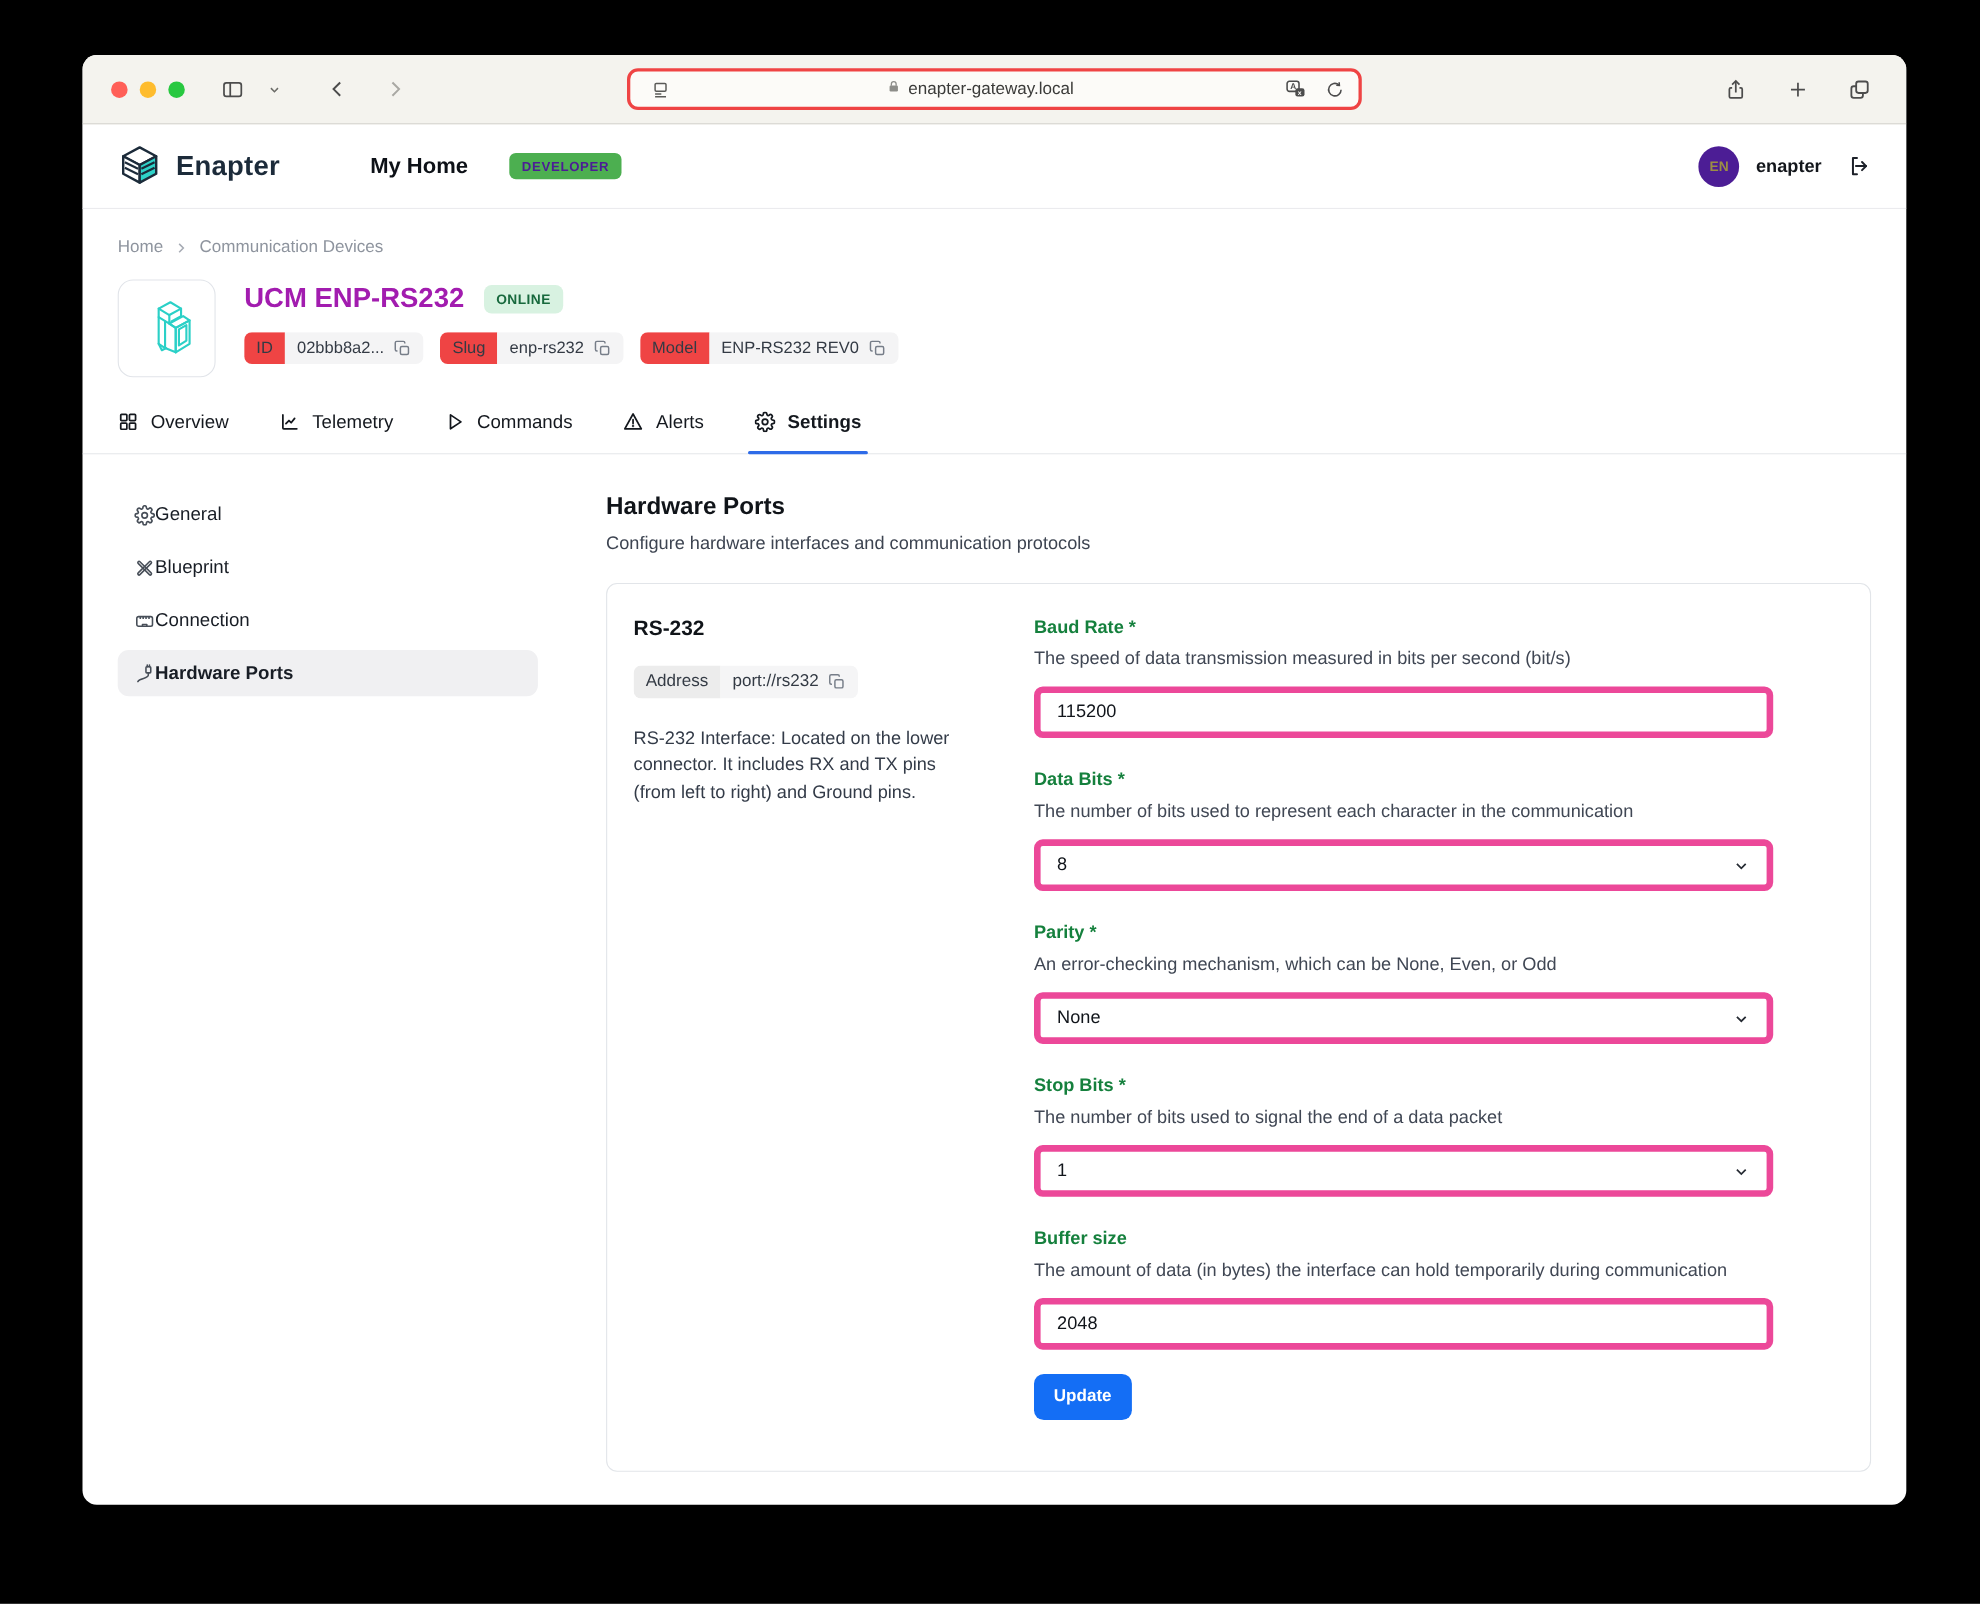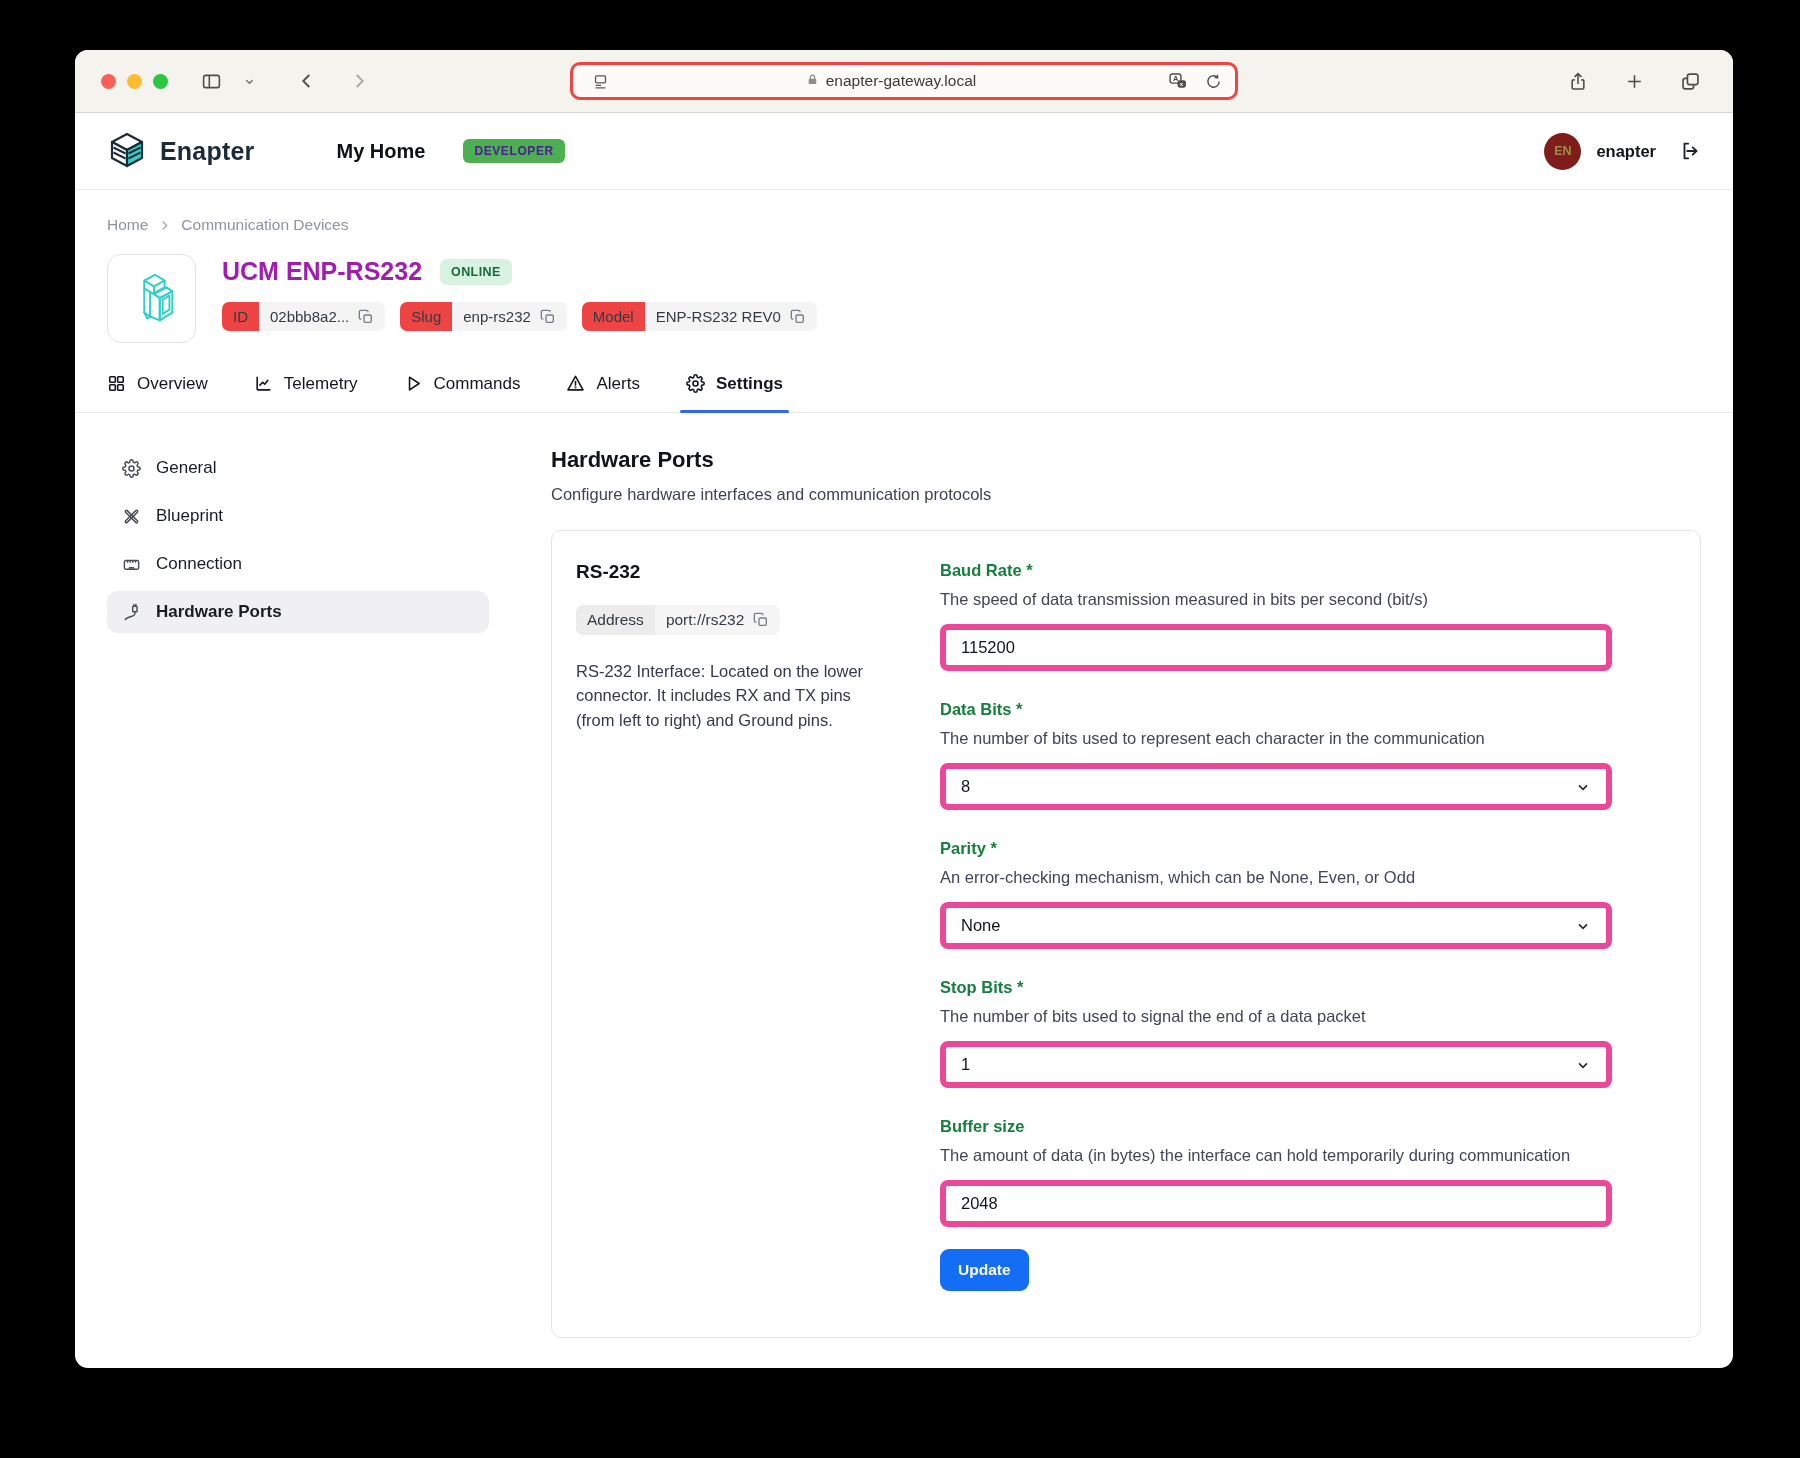--- a/index.html
+++ b/index.html
@@ -45,21 +45,21 @@
 
   .chrome-right { display:flex; align-items:center; gap:22px; margin-left:auto; color:#4c4c4c; }
 
   
   .app-header { height:77px; display:flex; align-items:center; padding:0 32px; background:#fff; border-bottom:1px solid #ebebee;gap:16px; }
   .brand { display:flex; align-items:center; gap:13px; }
   .brand-name { font-size:25px; font-weight:700; color:#1c2b3a; letter-spacing:.2px; }
   .page-name { margin-left:66px; font-size:20px; font-weight:700; color:#0d1117; }
   .dev-badge { margin-left:22px; background:#4caf50; color:#4c1d95; font-size:12px; font-weight:700; letter-spacing:.6px; padding:5px 11px; border-radius:6px; }
   .header-right { margin-left:auto; display:flex; align-items:center; gap:15px; }
-  .avatar { width:37px; height:37px; border-radius:50%; background:#7f1d1d; color:#9b8e44; font-size:12.5px; font-weight:700; display:flex; align-items:center; justify-content:center; }
+  .avatar { width:37px; height:37px; border-radius:50%; background:#4c1d95; color:#9b8e44; font-size:12.5px; font-weight:700; display:flex; align-items:center; justify-content:center; }
   .user-name { font-size:16.5px; font-weight:700; color:#13161b; }
   .logout { color:#1d2129; display:inline-flex; margin-left:8px; }
 
   
   .breadcrumb { padding:26px 32px 8px; display:flex; align-items:center; gap:10px; font-size:15.5px; color:#8e949e; }
   .crumb-sep { color:#a6abb4; display:inline-flex; }
 
   
   .device-head { padding:12px 32px 4px; display:flex; }
   .device-icon-box { width:89px; height:89px; border:1px solid #e1e4e9; border-radius:14px; display:flex; align-items:center; justify-content:center; background:#fff; flex:none; }
@@ -76,21 +76,21 @@
   
   .tabs { display:flex; gap:46px; padding:0 32px; height:58px; align-items:center; border-bottom:1px solid #e7e9ec; margin-top:8px; }
   .tab { display:flex; align-items:center; gap:11px; font-size:17px; color:#14181e; height:100%; position:relative; cursor:pointer; }
   .tab svg { color:#14181e; }
   .tab.active { font-weight:700; }
   .tab.active::after { content:""; position:absolute; left:-6px; right:-6px; bottom:-1px; height:3px; background:#2e6be8; border-radius:2px; }
 
   
   .settings-body { display:flex; padding:34px 32px 46px; }
   .settings-nav { width:382px; flex:none; display:flex; flex-direction:column; gap:6px; }
-  .nav-item { display:flex; align-items:center; gap:15px; padding:11px 15px; border-radius:10px; font-size:17px; color:#181d25; cursor:pointer; }
+  .nav-item { display:flex; align-items:center; padding:11px 15px; border-radius:10px; font-size:17px; color:#181d25; cursor:pointer; }
   .nav-item svg { color:#474e58; flex:none; }
   .nav-item.active { background:#f0f0f2; font-weight:700; }
 
   .main-col { flex:1; margin-left:62px; min-width:0; }
   .main-title { font-size:22px; font-weight:700; color:#101419; }
   .main-sub { margin-top:12px; font-size:16.5px; color:#3d4451; }
 
   .card { margin-top:26px; border:1px solid #e2e5e9; border-radius:10px; padding:30px 24px 46px; display:flex; }
   .sec-col { width:318px; flex:none; }
   .sec-title { font-size:19px; font-weight:700; color:#101419; }

